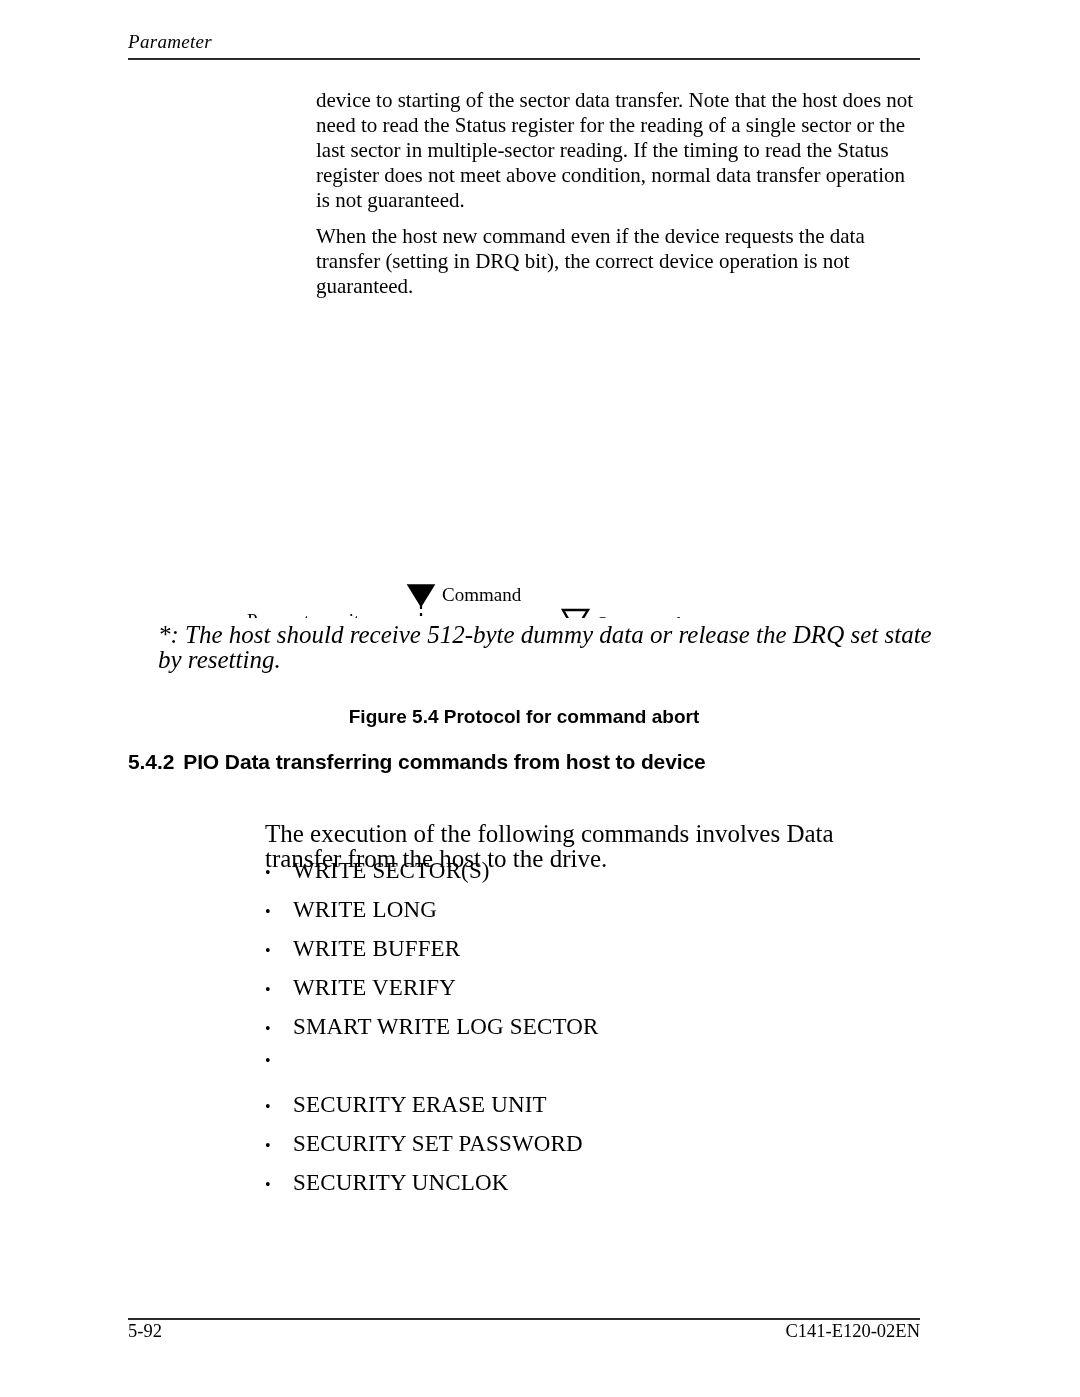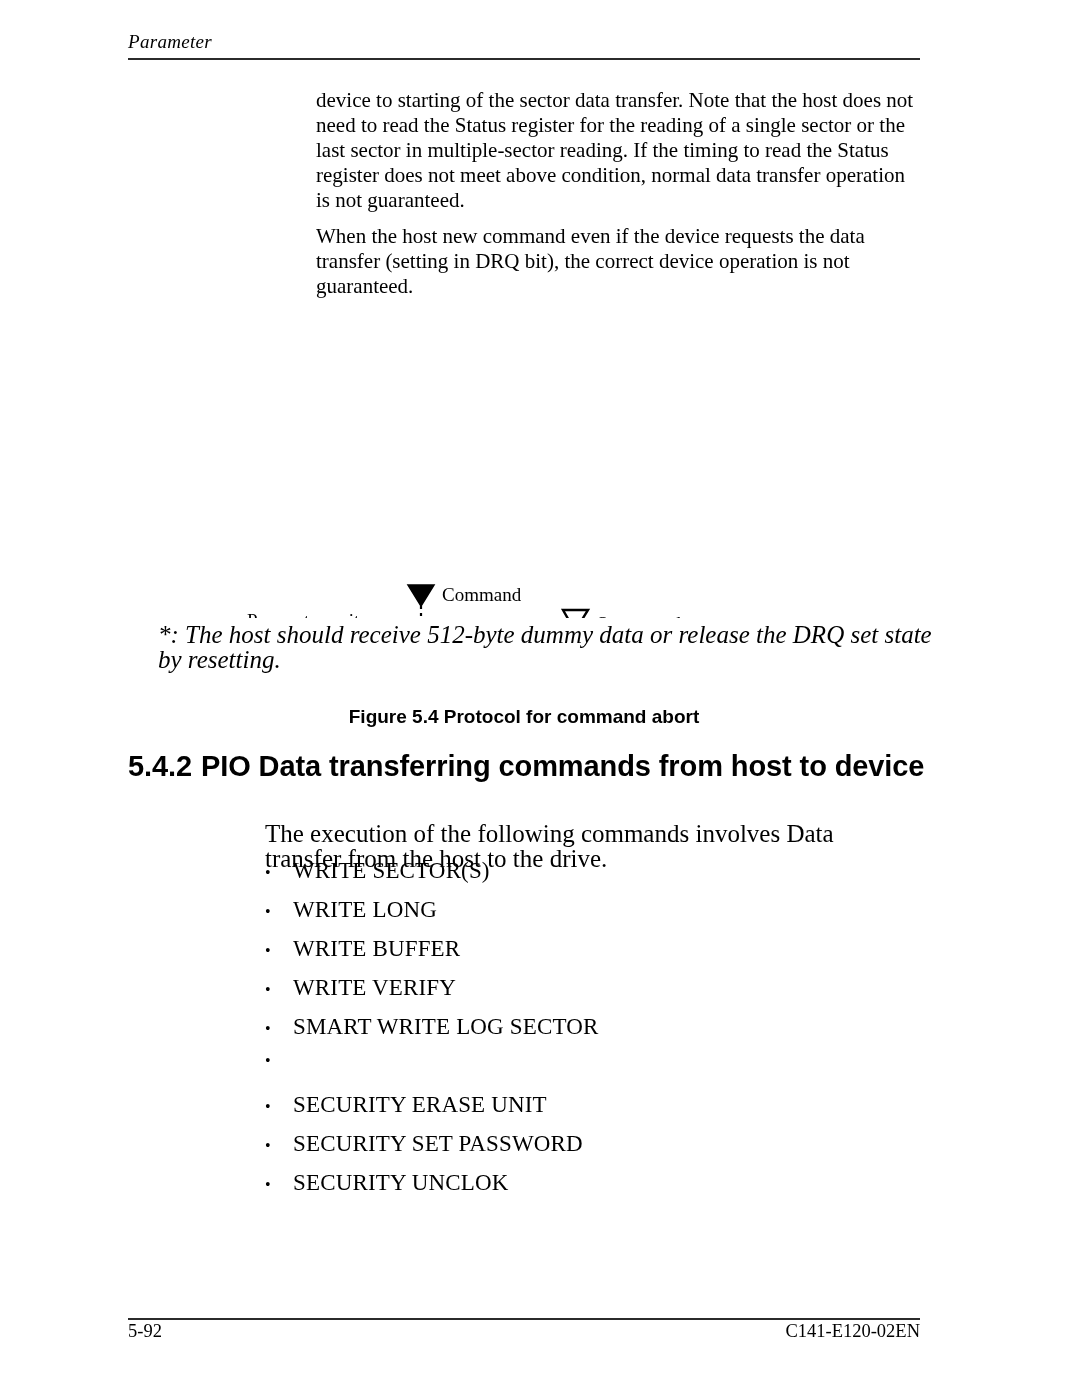--- a/index.html
+++ b/index.html
@@ -93,21 +93,21 @@
   }
 
   
   #section-heading {
     position: absolute;
     left: 128px;
     top: 750px;
     width: 830px;
     font-family: "Liberation Sans", sans-serif;
     font-weight: bold;
-    font-size: 29px;
+    font-size: 21px;
     letter-spacing: -0.1px;
   }
   #section-heading .num { margin-right: 9px; }
 
   
   #section-para {
     position: absolute;
     left: 265px;
     top: 821px;
     width: 650px;

